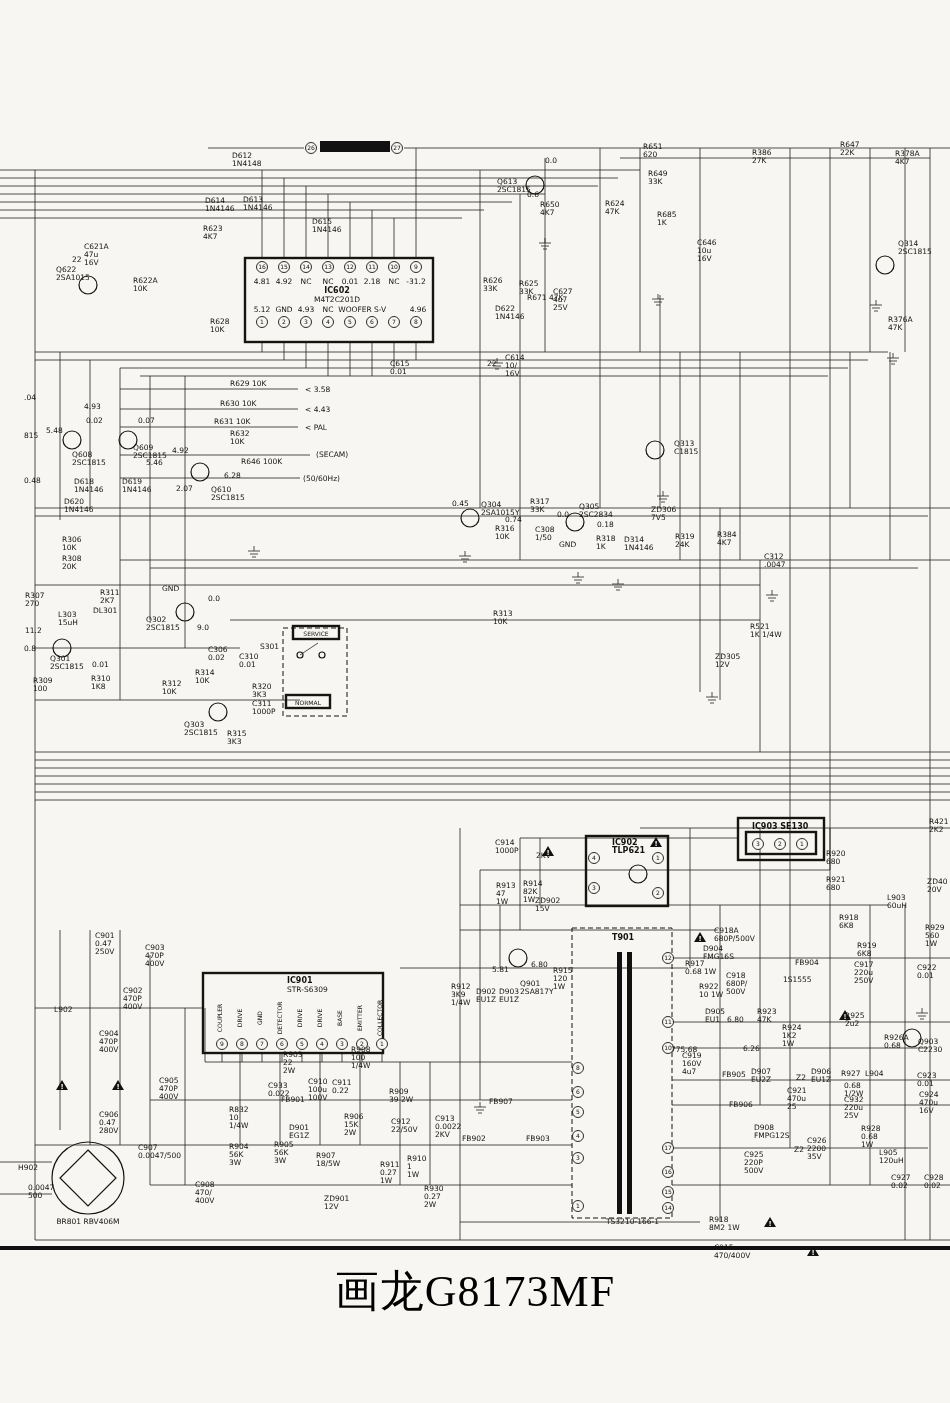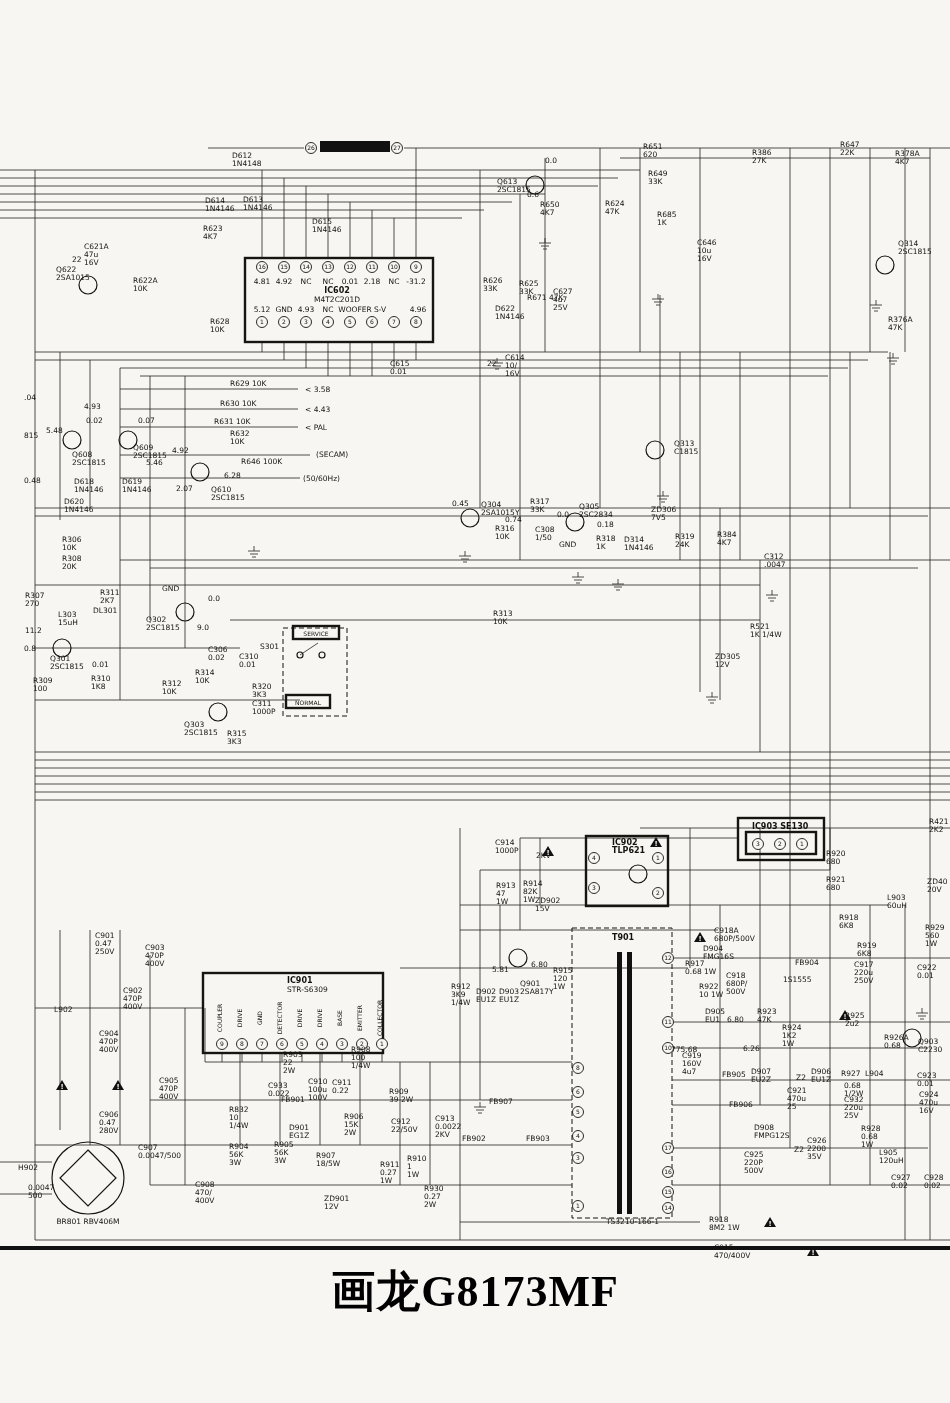--- a/index.html
+++ b/index.html
@@ -12,21 +12,21 @@
   .bar{fill:#111;}
   .tr{stroke:#17150f;stroke-width:1.2;fill:none;}
   .pin{stroke:#17150f;stroke-width:0.9;fill:#f7f6f2;}
   .pin-num{font-family:"DejaVu Sans",sans-serif;font-size:6px;fill:#111;}
   .lbl{font-family:"DejaVu Sans",sans-serif;font-size:7.5px;fill:#16130f;}
   .bold{font-weight:bold;font-size:8px;}
   .small{font-size:6px;}
   .warn{fill:#111;}
   .warn-ex{font-family:"DejaVu Sans",sans-serif;font-weight:bold;font-size:7px;fill:#f7f6f2;}
   .title{position:absolute;top:1262px;left:0;width:950px;text-align:center;
-         font-family:"Liberation Serif",serif;font-weight:bold;font-size:44px;
+         font-family:"Liberation Serif",serif;font-weight:normal;font-size:44px;
          color:#000;letter-spacing:1px;}
 </style>
 </head>
 <body>
 
 <div class="page">
   <svg id="schematic" width="950" height="1403" viewBox="0 0 950 1403">
     <g id="g-wires">
         <line x1="208" y1="148" x2="304" y2="148" class="wire"></line>
         <line x1="404" y1="148" x2="950" y2="148" class="wire"></line>

